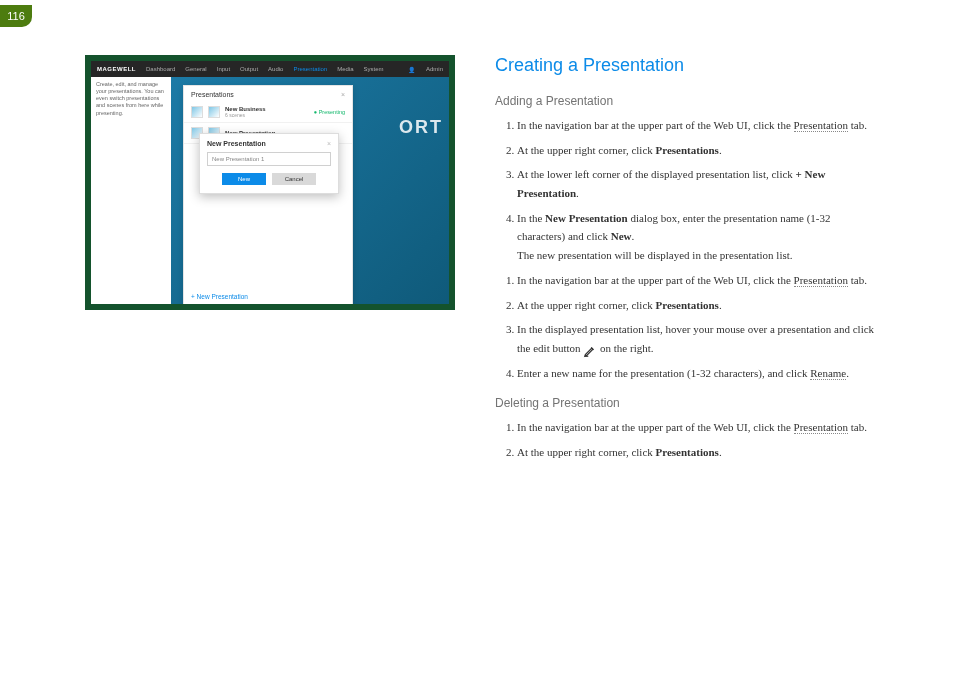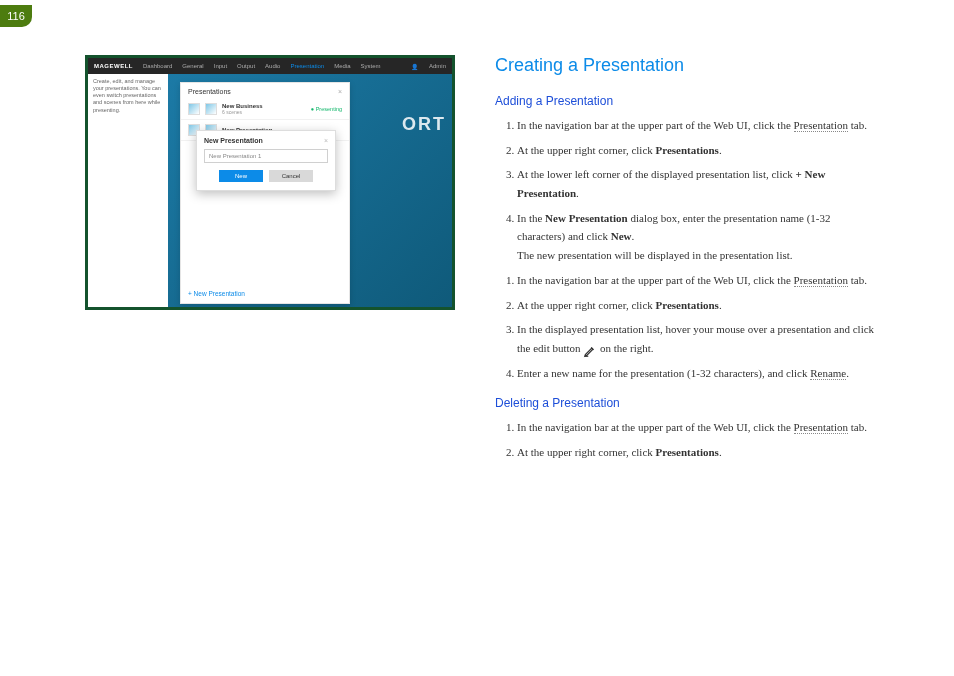--- a/index.html
+++ b/index.html
@@ -31,21 +31,21 @@
     padding: 55px 60px 20px 85px;
     gap: 40px;
   }
   .left-col { flex: 0 0 370px; }
   .right-col { flex: 1; max-width: 380px; }
 
   
   .shot {
     width: 370px;
     height: 255px;
-    border: 3px solid #14532d;
+    border: 6px solid #14532d;
     background: #f6f6f6;
     position: relative;
     font-size: 6px;
     color: #333;
     overflow: hidden;
   }
   .shot-nav {
     background: #262626;
     height: 16px;
     display: flex;
@@ -147,21 +147,21 @@
   .btn-default { background:#d9d9d9; color:#333; }
 
   
   h1.title {
     color: #0c8be8;
     font-weight: 400;
     font-size: 18px;
     margin-bottom: 18px;
   }
   h2.sub {
-    color: #1d4ed8;
+    color: #737373;
     font-weight: 400;
     font-size: 12px;
     margin: 14px 0 8px;
   }
   ol.steps {
     list-style: decimal;
     padding-left: 22px;
   }
   ol.steps li {
     font-size: 11px;

